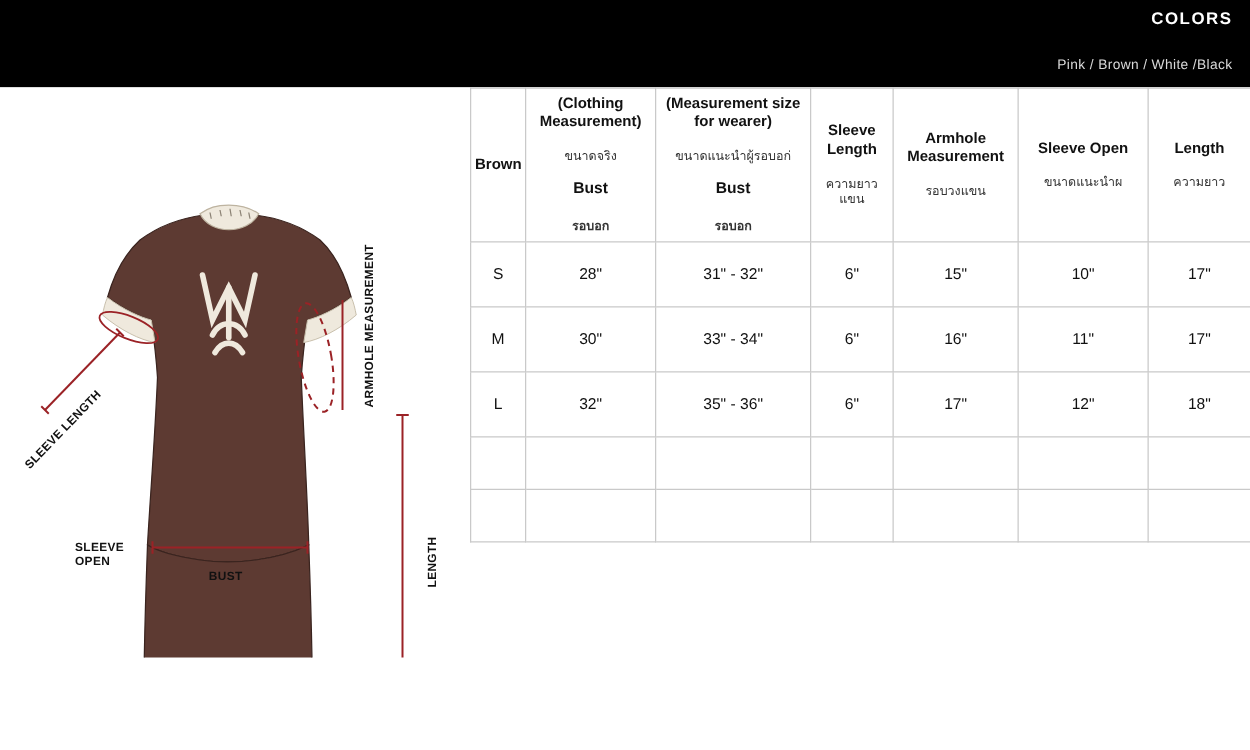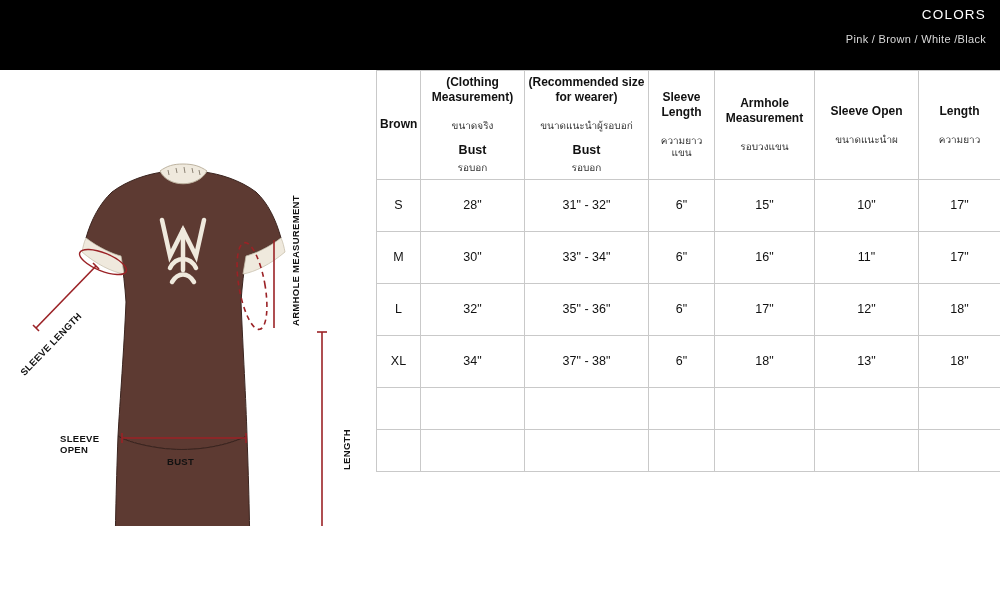--- a/index.html
+++ b/index.html
@@ -26,25 +26,25 @@
     font-weight: bold;
     letter-spacing: 0.5px;
   }
   .colors-block {
     position: absolute;
     right: 14px; top: 7px;
     text-align: right;
   }
   .colors-label {
     font-size: 13.5px;
-    font-weight: normal;
+    font-weight: bold;
     letter-spacing: 1.2px;
   }
   .colors-list {
-    margin-top: 11px;
+    margin-top: 24px;
     font-size: 11px;
     color: #d9d9d9;
     letter-spacing: 0.3px;
   }
   .header-rule {
     position: absolute;
     left: 0; top: 70px;
     width: 1000px; height: 2px;
     background: #ffffff;
   }
@@ -103,24 +103,24 @@
     margin-top: 15px;
   }
   .th-main2 {
     display: block;
     font-weight: bold;
     font-size: 12.5px;
     margin-top: 10px;
   }
   .th-sub2 {
     display: block;
-    font-weight: normal;
+    font-weight: bold;
     font-size: 10px;
     color: #333;
-    margin-top: 4px;
+    margin-top: 18px;
   }
   table.size-table tbody td {
     height: 52px;
     font-size: 12.5px;
   }
   tbody td.size-cell { font-size: 12.5px; }
   tbody tr.filler td { height: 42px; }
 
   
   col.c-size { width: 44px; }
@@ -255,21 +255,21 @@
           <th>
             <span>Brown</span>
           </th>
           <th>
             <span>(Clothing Measurement)</span>
             <span class="th-sub">ขนาดจริง</span>
             <span class="th-main2">Bust</span>
             <span class="th-sub2">รอบอก</span>
           </th>
           <th>
-            <span>(Recommended size for wearer)</span>
+            <span>(Measurement size for wearer)</span>
             <span class="th-sub">ขนาดแนะนำผู้รอบอก่</span>
             <span class="th-main2">Bust</span>
             <span class="th-sub2">รอบอก</span>
           </th>
           <th>
             <span>Sleeve Length</span>
             <span class="th-sub">ความยาวแขน</span>
           </th>
           <th>
             <span>Armhole Measurement</span>
@@ -306,29 +306,20 @@
         </tr>
         <tr>
           <td class="size-cell">L</td>
           <td>32"</td>
           <td>35" - 36"</td>
           <td>6"</td>
           <td>17"</td>
           <td>12"</td>
           <td>18"</td>
         </tr>
-        <tr>
-          <td class="size-cell">XL</td>
-          <td>34"</td>
-          <td>37" - 38"</td>
-          <td>6"</td>
-          <td>18"</td>
-          <td>13"</td>
-          <td>18"</td>
-        </tr>
         <tr class="filler">
           <td></td>
           <td></td>
           <td></td>
           <td></td>
           <td></td>
           <td></td>
           <td></td>
         </tr>
         <tr class="filler">

